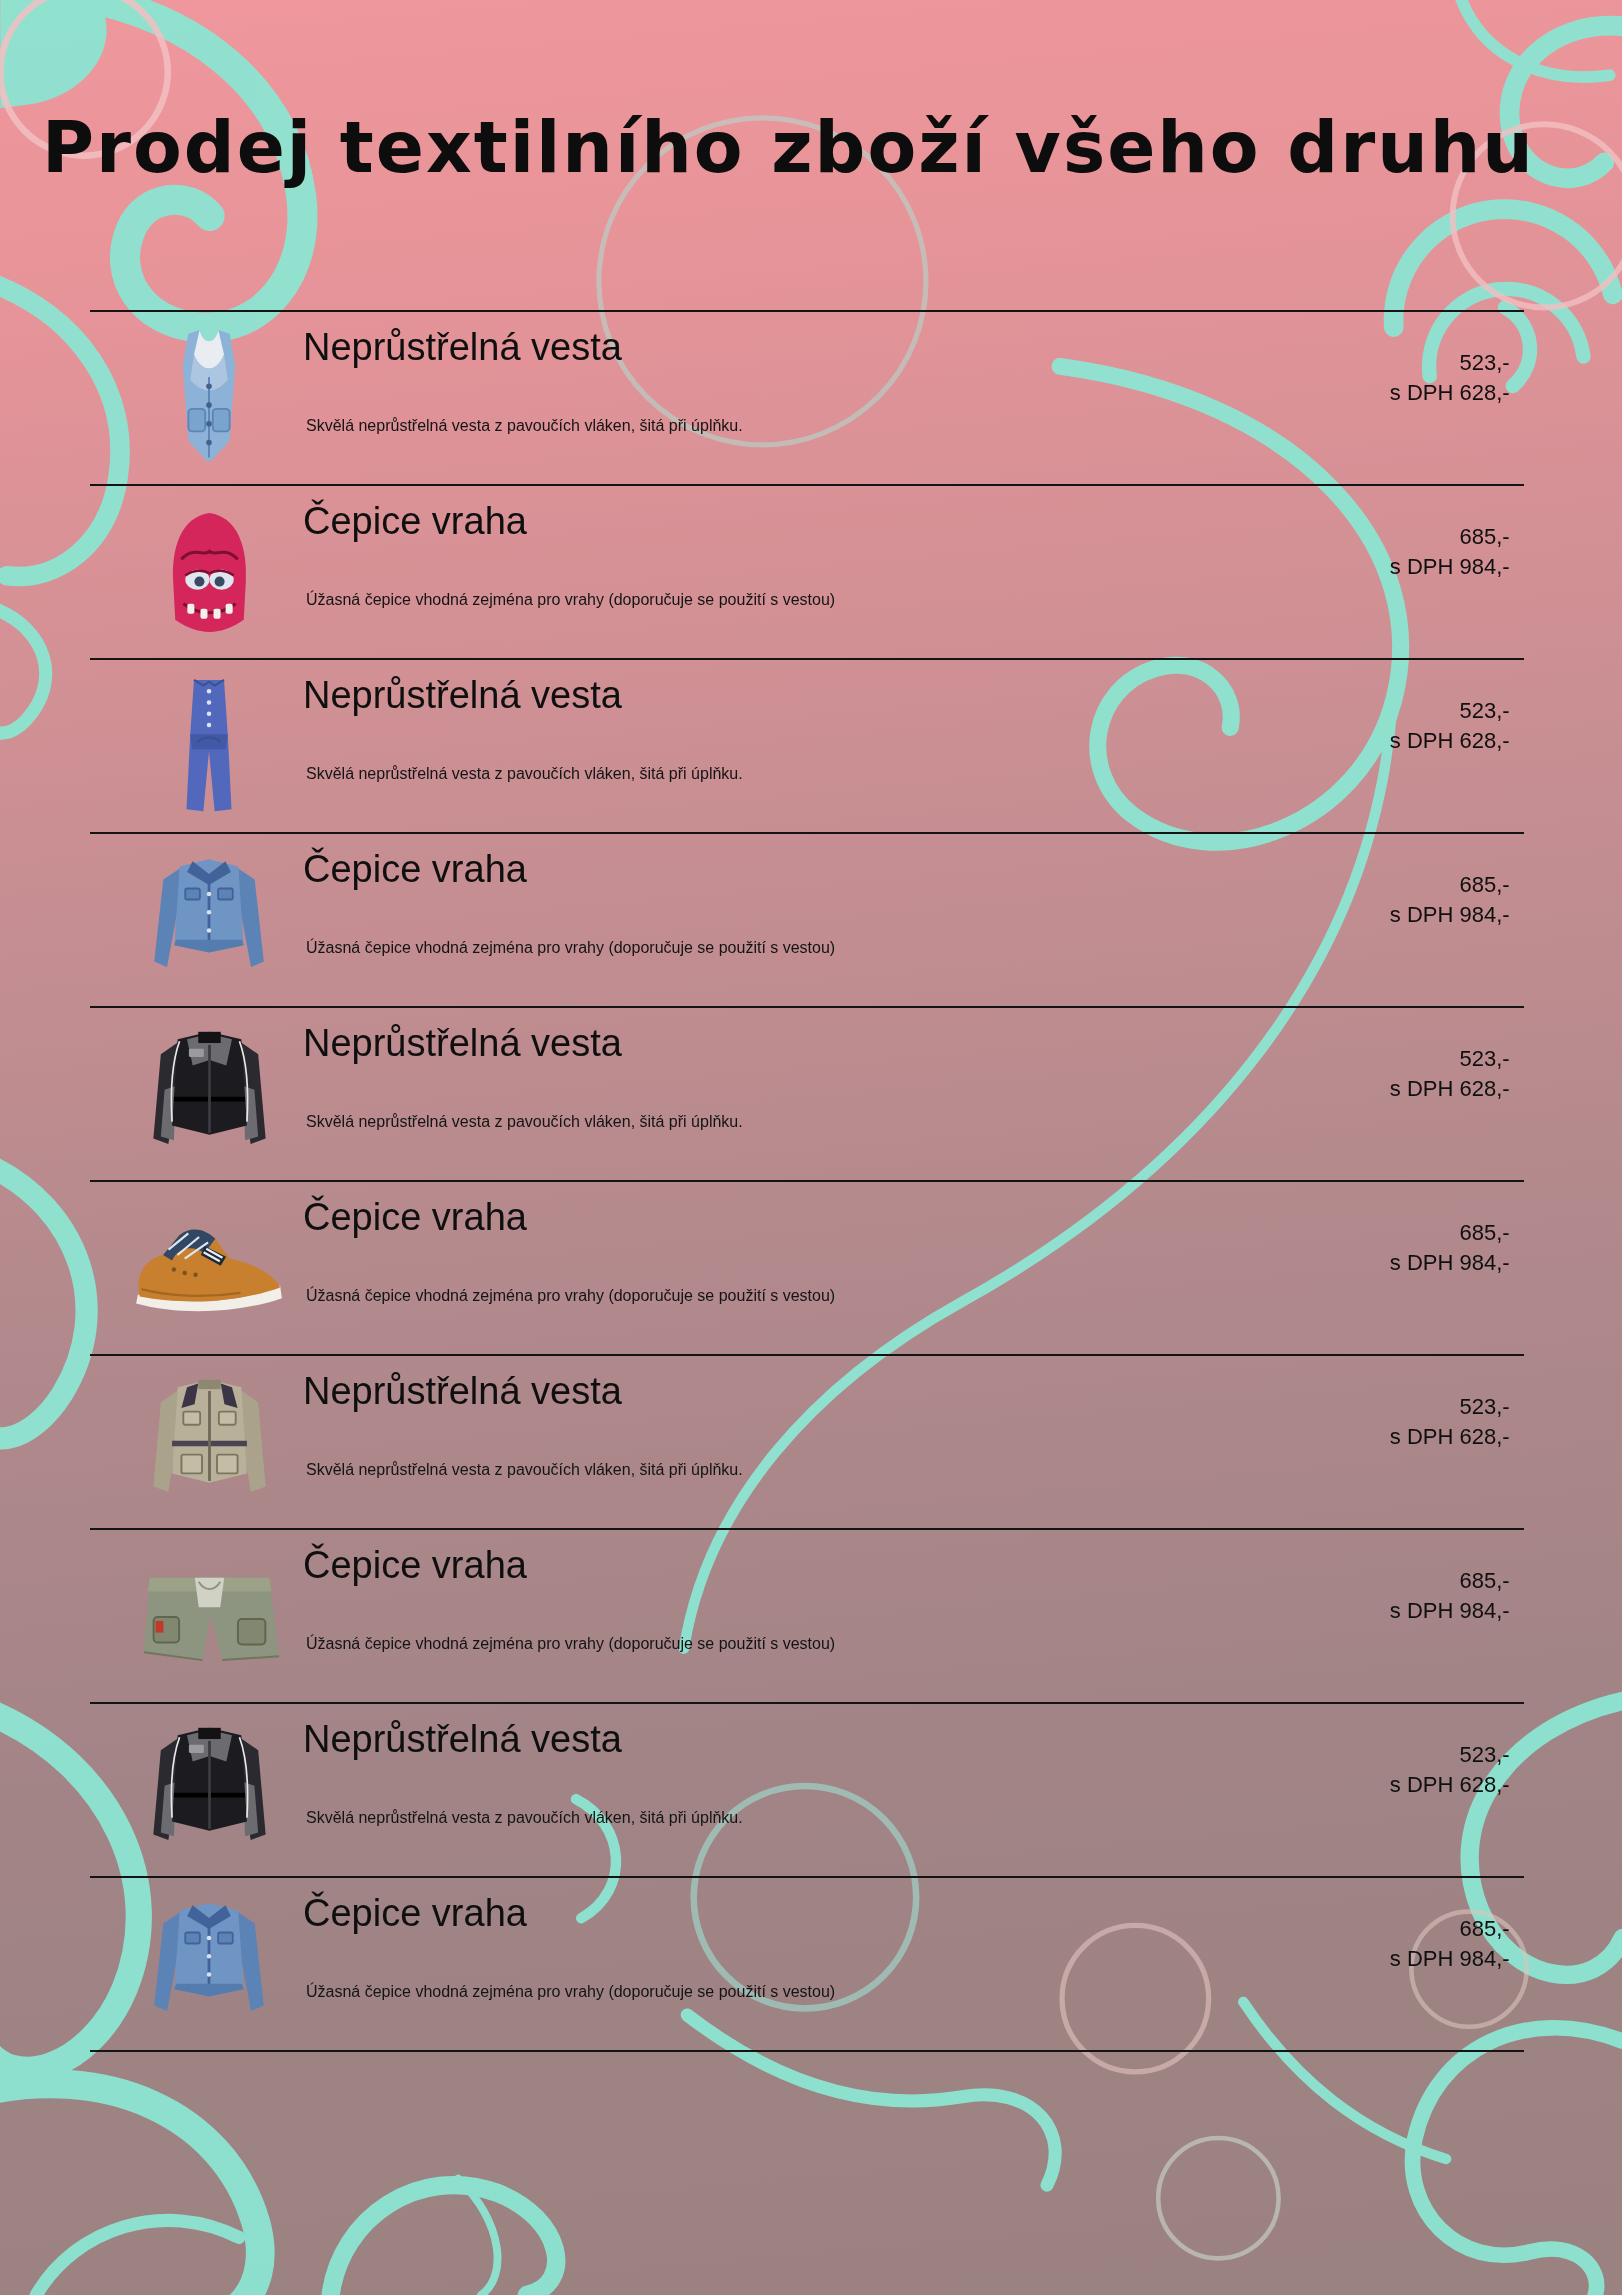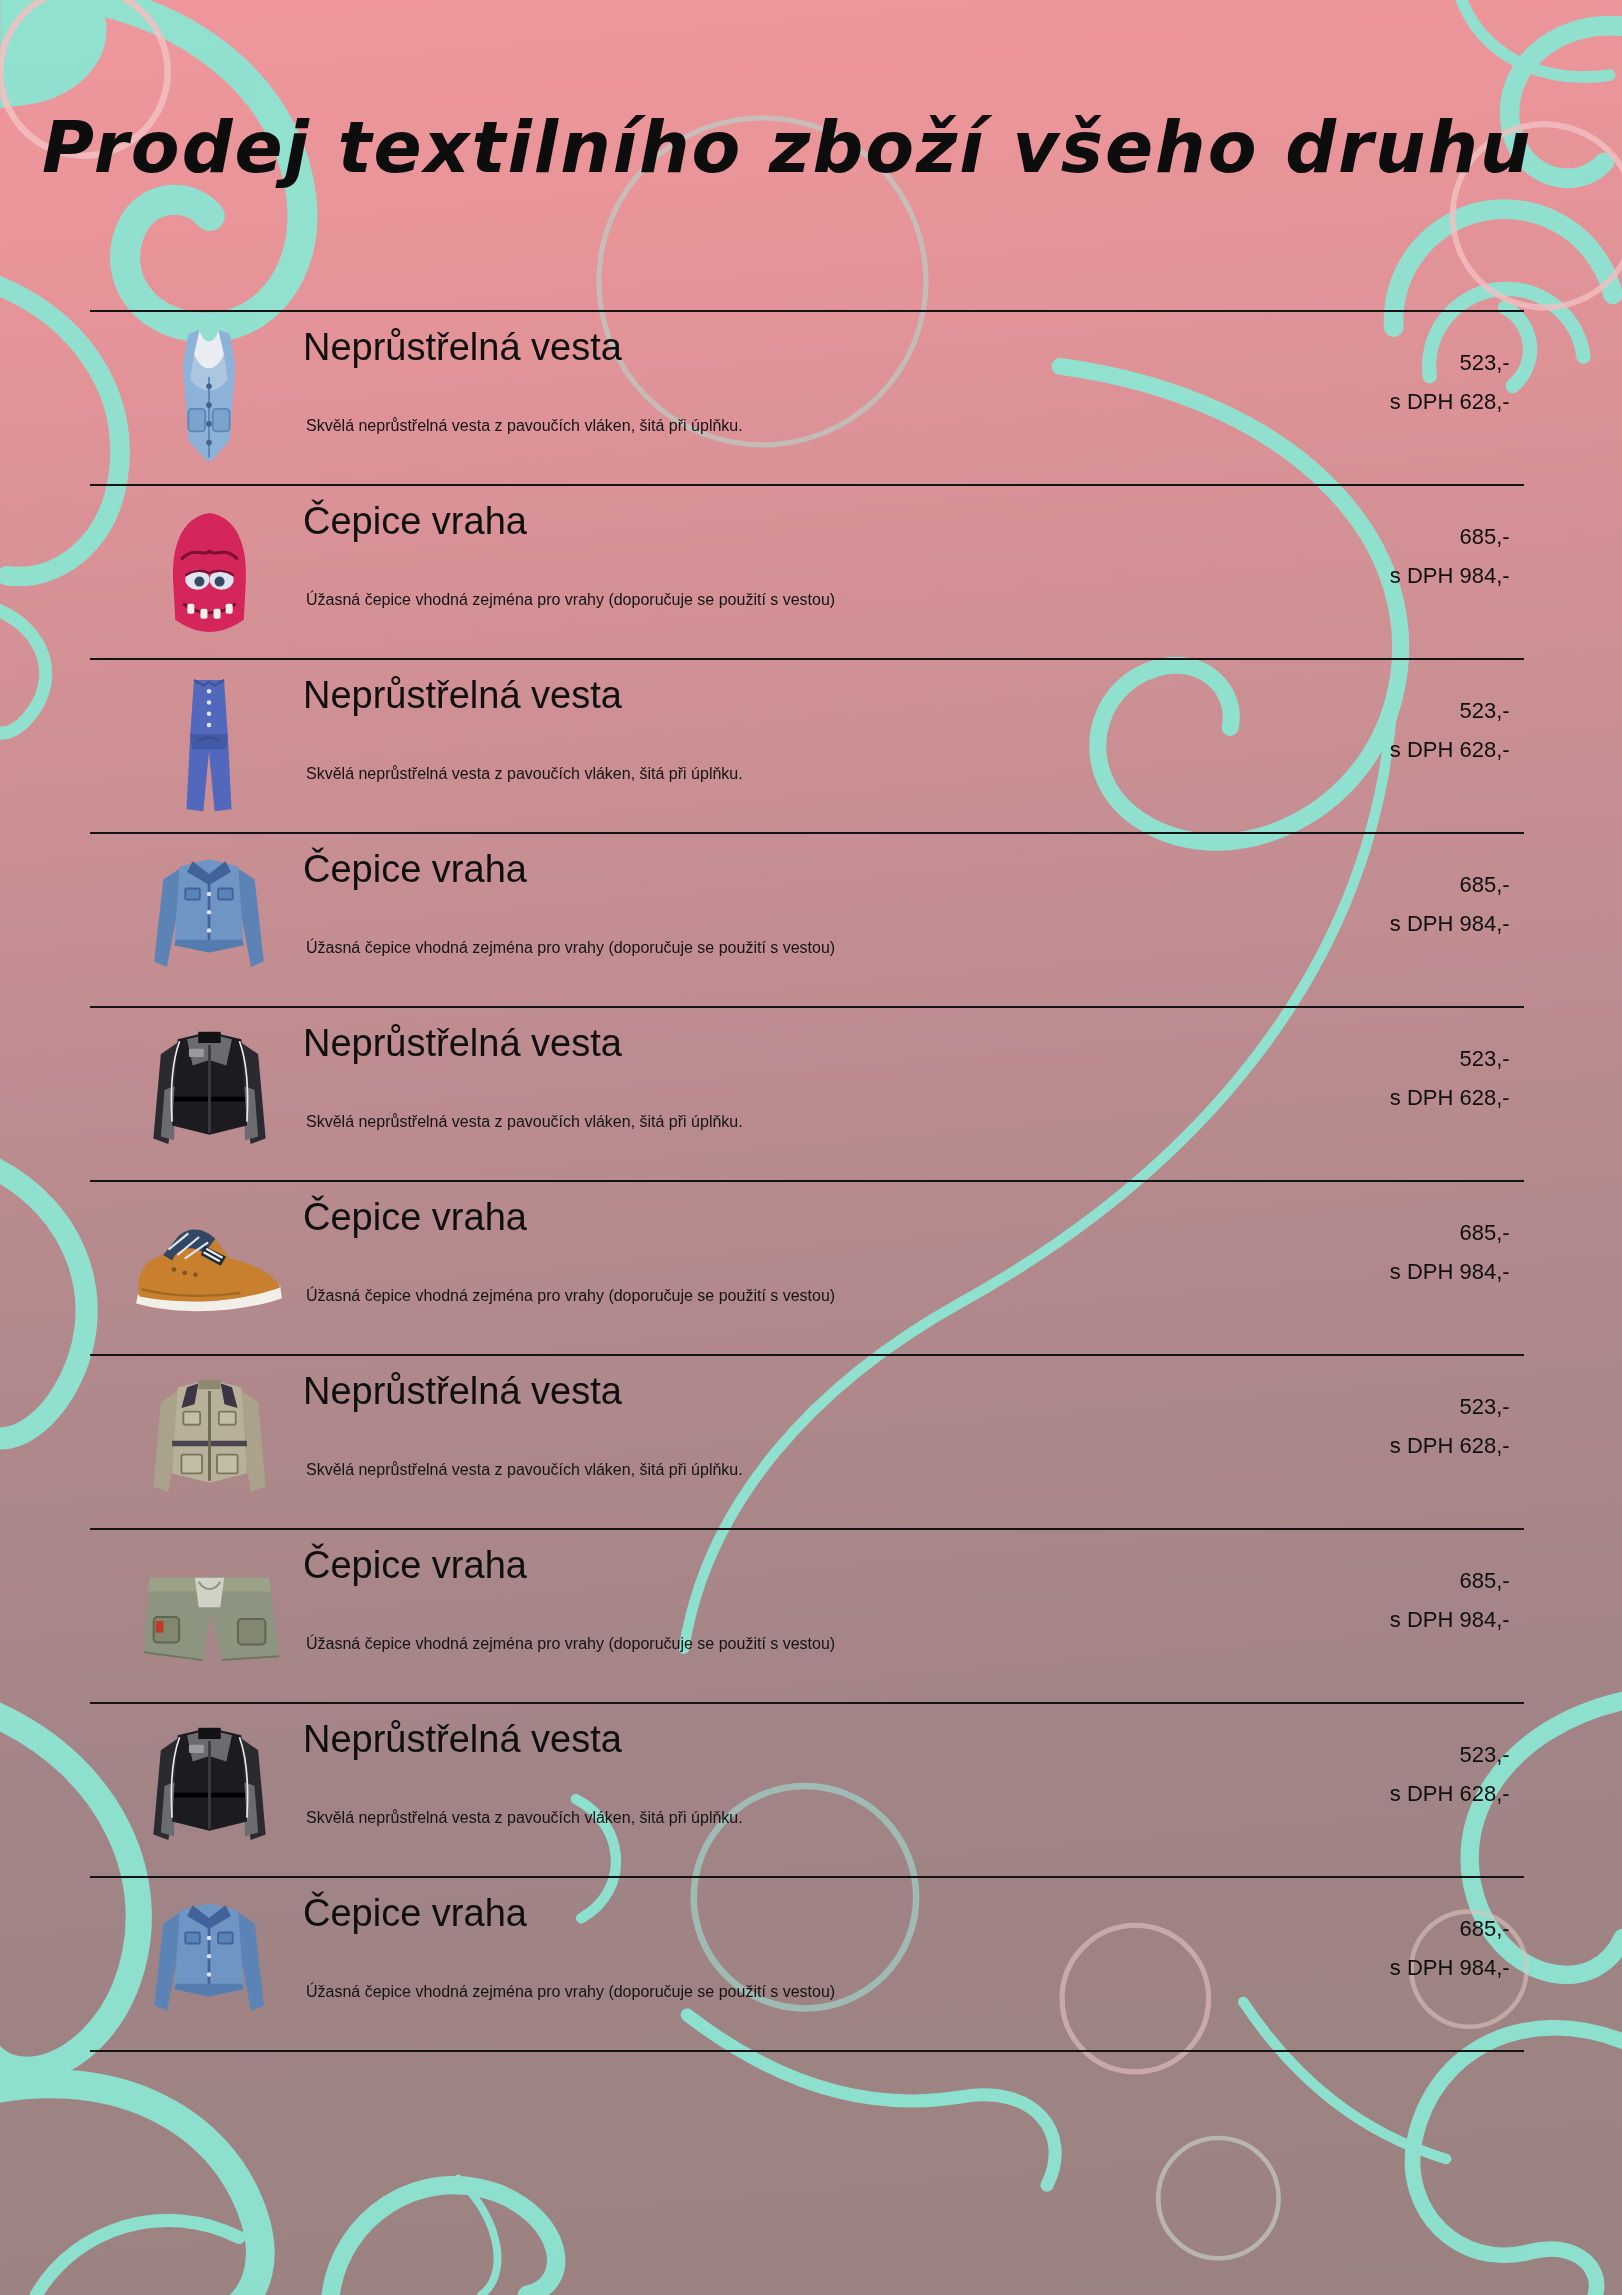--- a/index.html
+++ b/index.html
@@ -8,35 +8,34 @@
     width:1623px;height:2295px;
     overflow:hidden;
     font-family:"Liberation Sans",sans-serif;
     color:#111;
     background:linear-gradient(175deg,#ef979c 0%,#e79499 12%,#c98f93 35%,#b2898c 55%,#a28486 75%,#9a8280 100%);
   }
   svg.bg{position:absolute;left:0;top:0;width:1623px;height:2295px;pointer-events:none;}
   .title{
     position:absolute;left:42px;top:58px;width:1557px;
     font-family:"DejaVu Sans",sans-serif;
-    font-style:italic;
     font-size:71px;letter-spacing:2px;
     color:#0d0d0d;white-space:nowrap;
   }
   .rows{
     position:absolute;left:90px;top:310px;width:1434px;
     border-bottom:2.6px solid #141414;
   }
   .row{position:relative;height:174px;border-top:2.6px solid #141414;box-sizing:border-box;}
   .imgbox{position:absolute;left:37px;top:0;width:164px;height:100%;
     display:flex;align-items:center;justify-content:center;}
   .ptitle{position:absolute;left:213px;top:14.4px;font-size:38px;line-height:1.15;color:#0f0f0f;white-space:nowrap;}
   .pdesc{position:absolute;left:216px;top:105px;font-size:16px;color:#141414;white-space:nowrap;text-align:right;}
   .price{position:absolute;right:14.4px;top:38px;text-align:right;font-size:22px;color:#0f0f0f;}
-  .price .p2{margin-top:13px;white-space:nowrap;}
+  .price .p2{margin-top:4px;white-space:nowrap;}
   .footer{position:absolute;left:582px;top:2082px;width:942px;font-size:30px;color:#141414;}
   .f1{text-align:center;white-space:nowrap;}
   .f2{position:relative;margin-top:18.3px;height:39px;}
   .f2 .left{position:absolute;left:249px;white-space:nowrap;}
   .f2 .tel{position:absolute;right:19.6px;white-space:nowrap;}
   .pimg{display:block;}
   .denim-vest{width:94px;height:141px}
   .red-beanie{width:101px;height:131px}
   .blue-romper{width:94px;height:141px}
   .denim-jacket{width:128px;height:137px}

